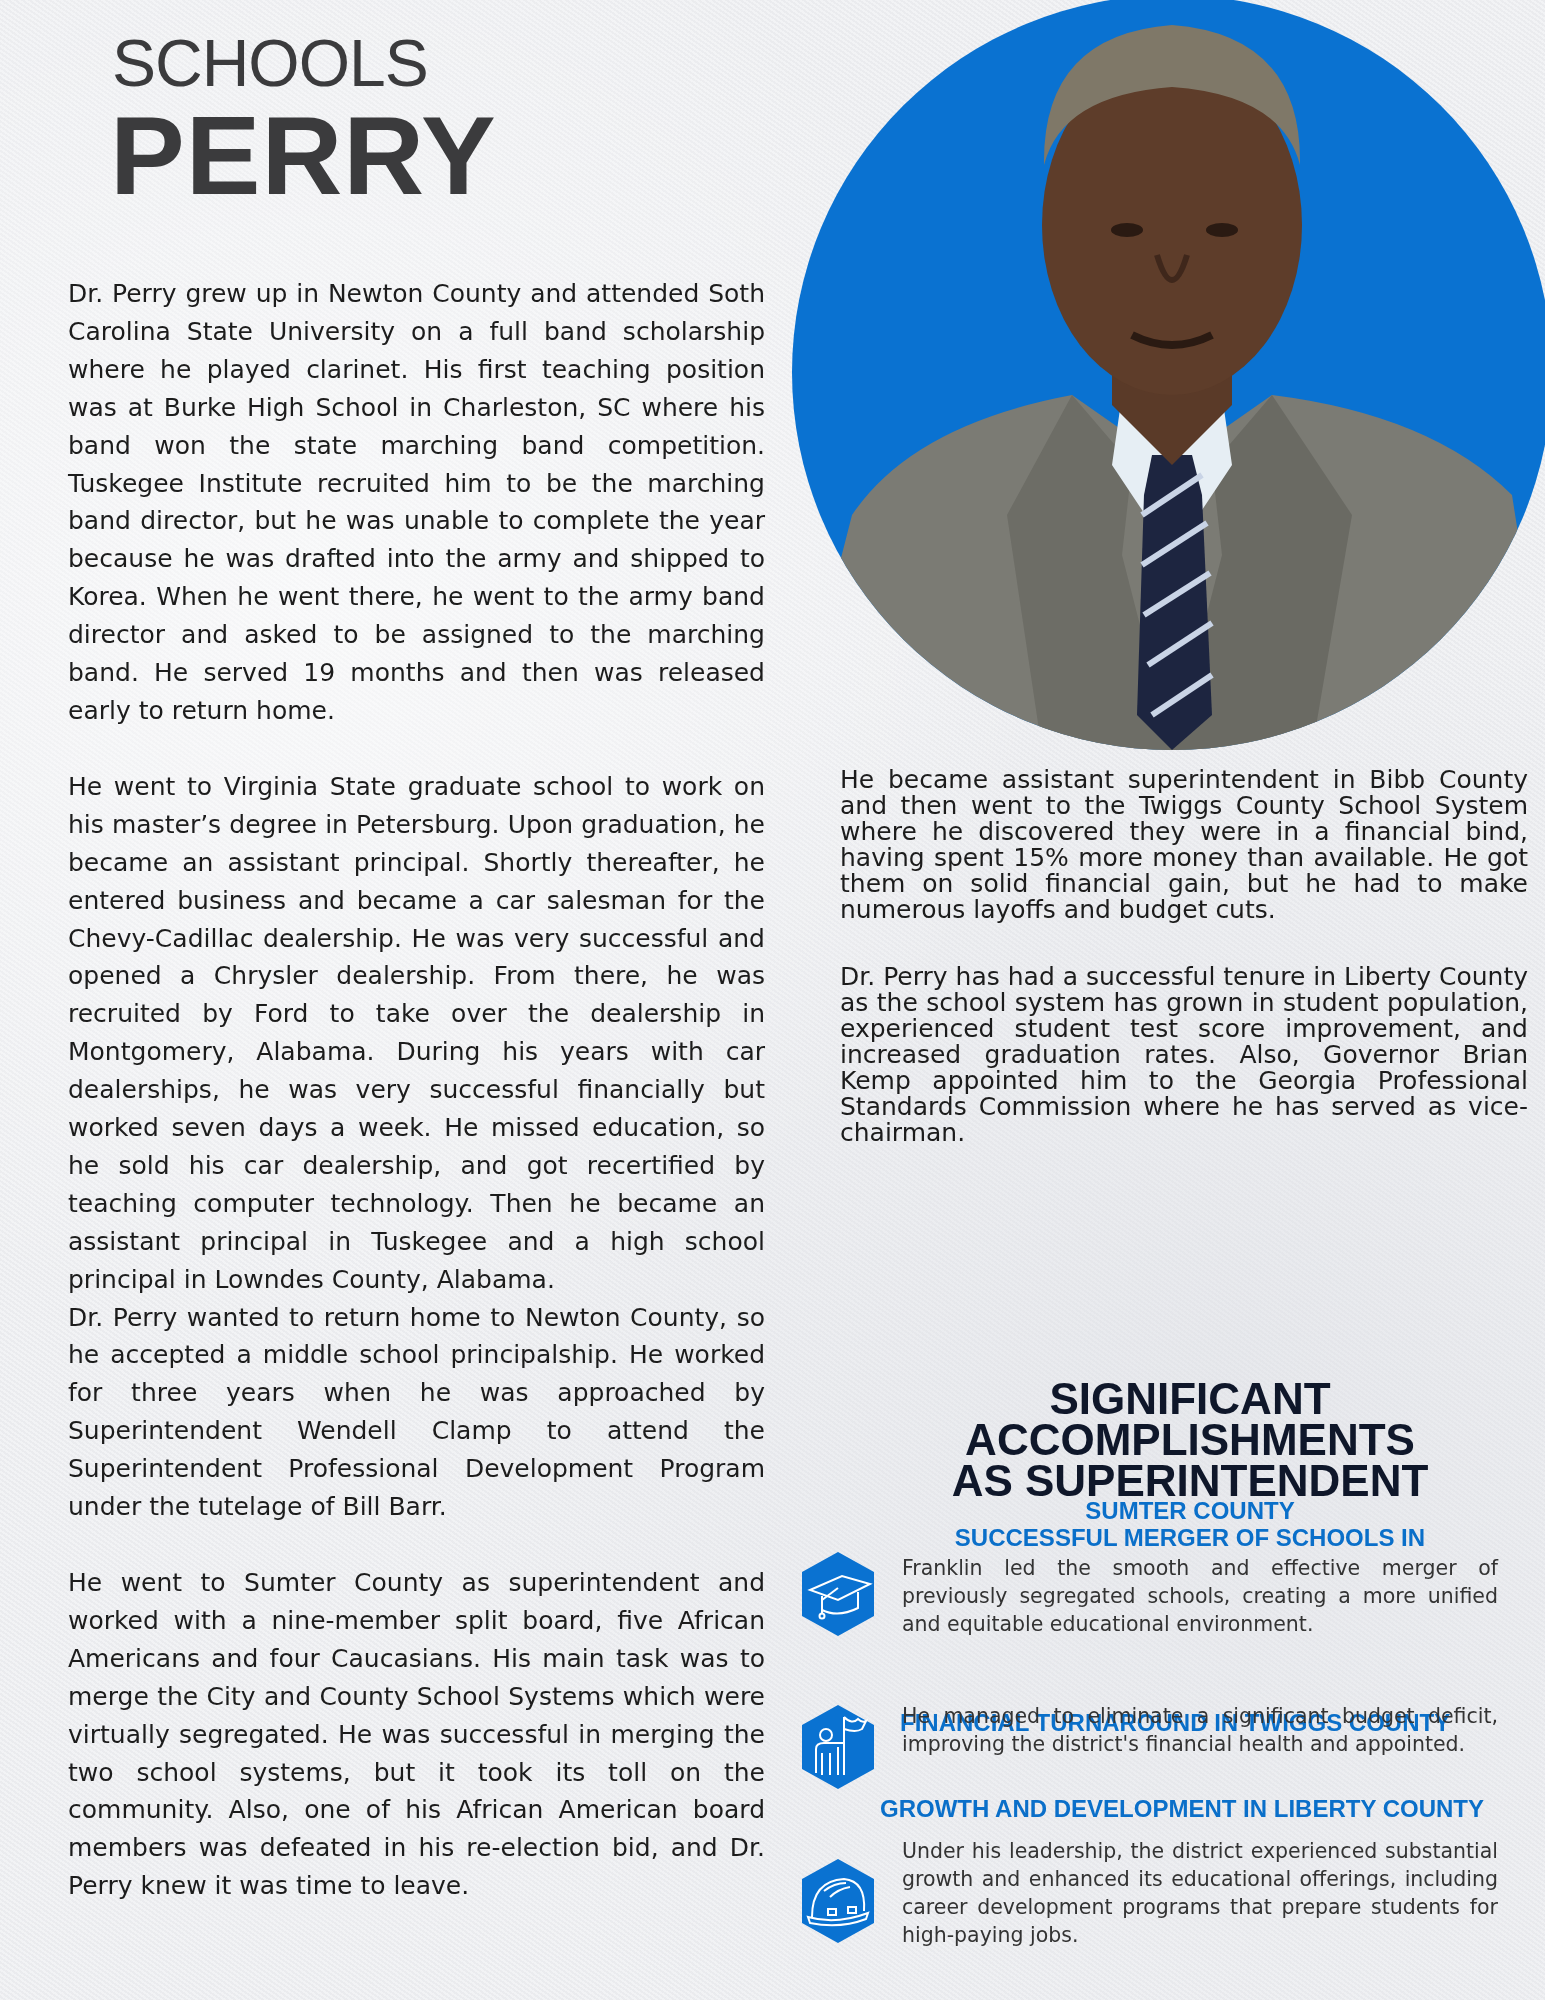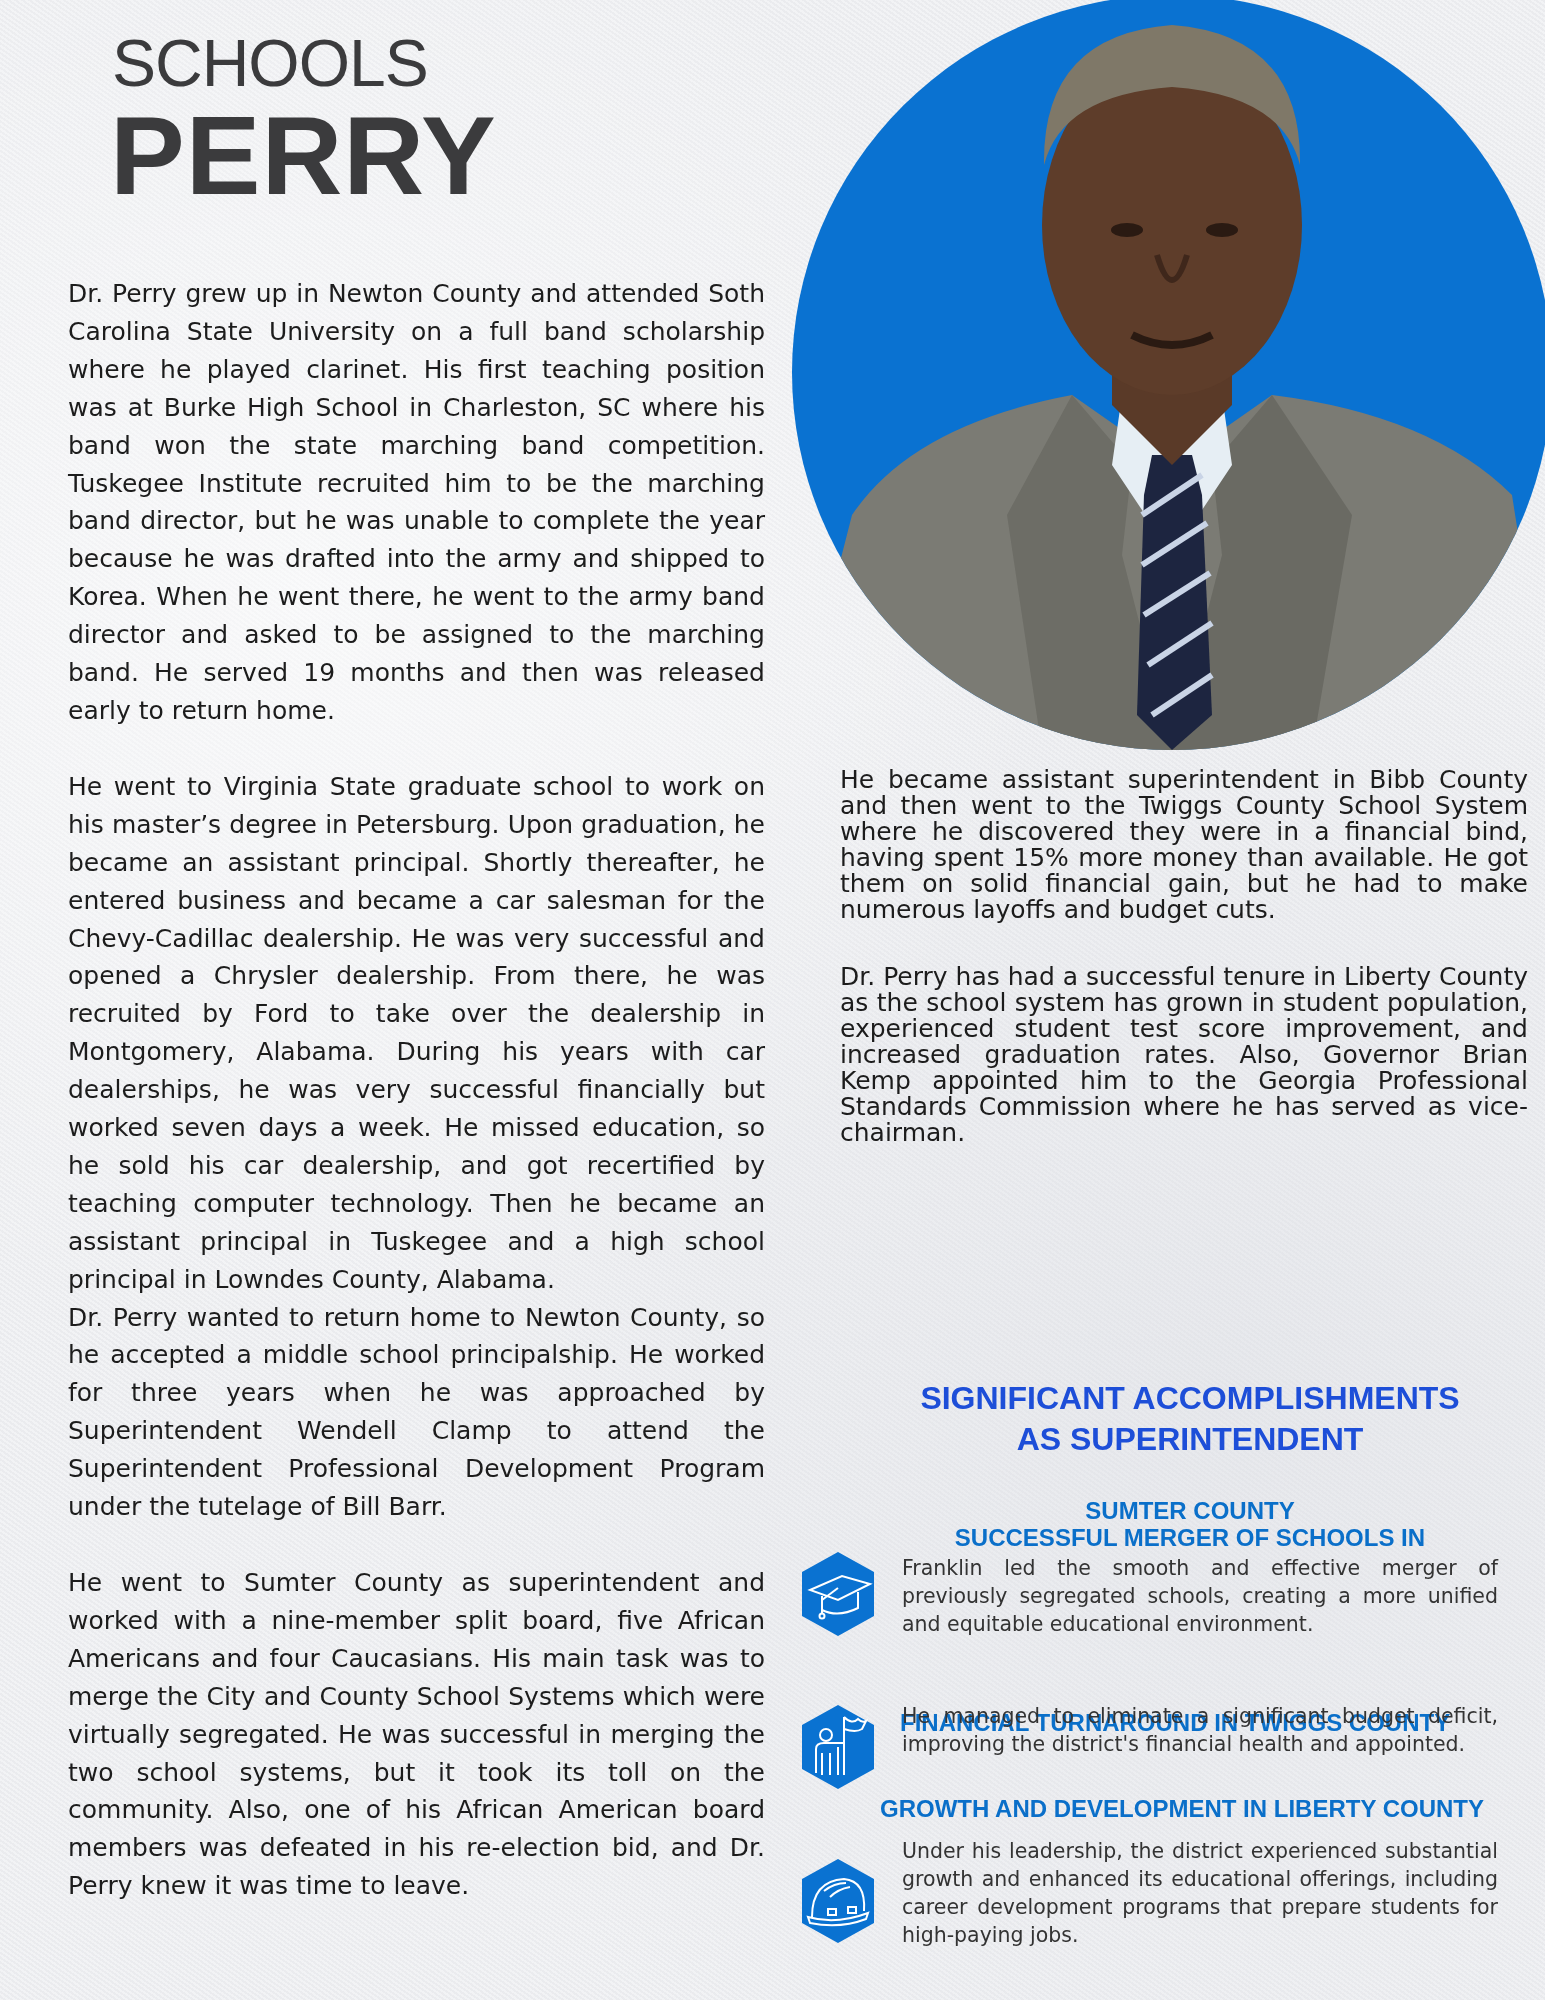--- a/index.html
+++ b/index.html
@@ -34,23 +34,23 @@
   }
   .col-right {
     position: absolute; left: 840px; top: 767px; width: 688px;
     font-size: 25px; line-height: 26px; text-align: justify; color: #1c1c1c;
   }
   p { margin: 0; }
   .gap { height: 38px; }
   .gap-r { height: 41px; }
   .acc-heading {
     position: absolute; left: 850px; top: 1378px; width: 680px;
-    text-align: center; color: #1d4ed8;
+    text-align: center; color: #0f172a;
     font-family: "Liberation Sans", sans-serif; font-weight: 700;
-    font-size: 32px; line-height: 41px;
+    font-size: 44px; line-height: 41px;
   }
   .acc-item { position: absolute; left: 800px; width: 740px; }
   .acc-title {
     color: #0a6fc9; font-family: "Liberation Sans", sans-serif; font-weight: 700;
     font-size: 24px; line-height: 27px; text-align: center;
   }
   .acc-desc {
     position: absolute; left: 102px; width: 596px;
     font-size: 20.5px; line-height: 28px; color: #333; text-align: justify;
   }

